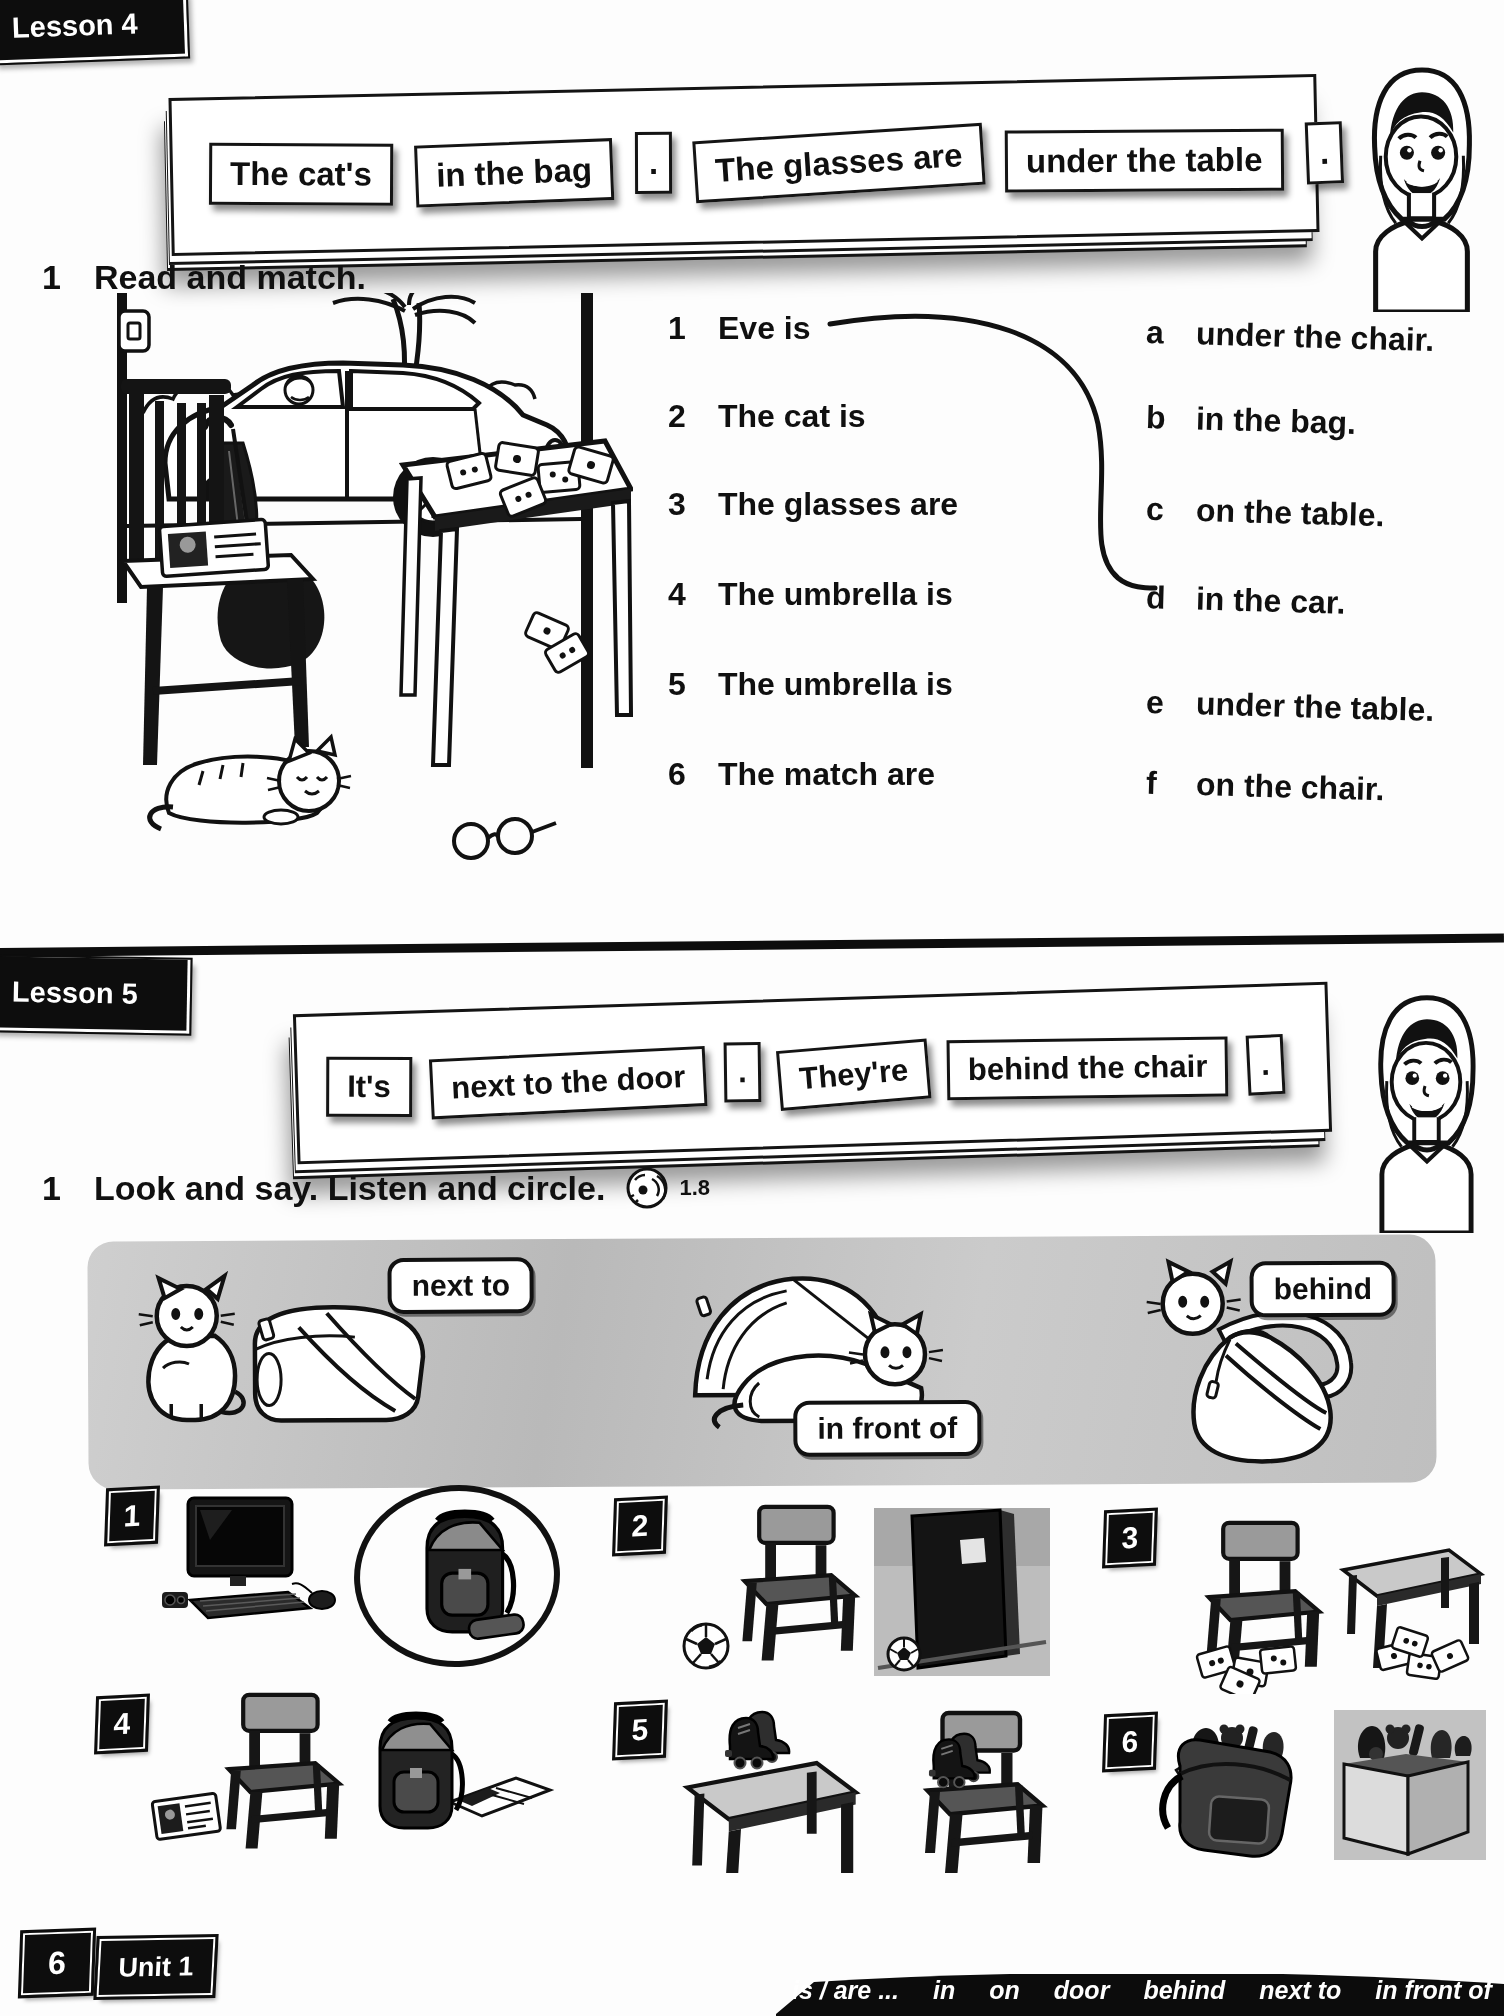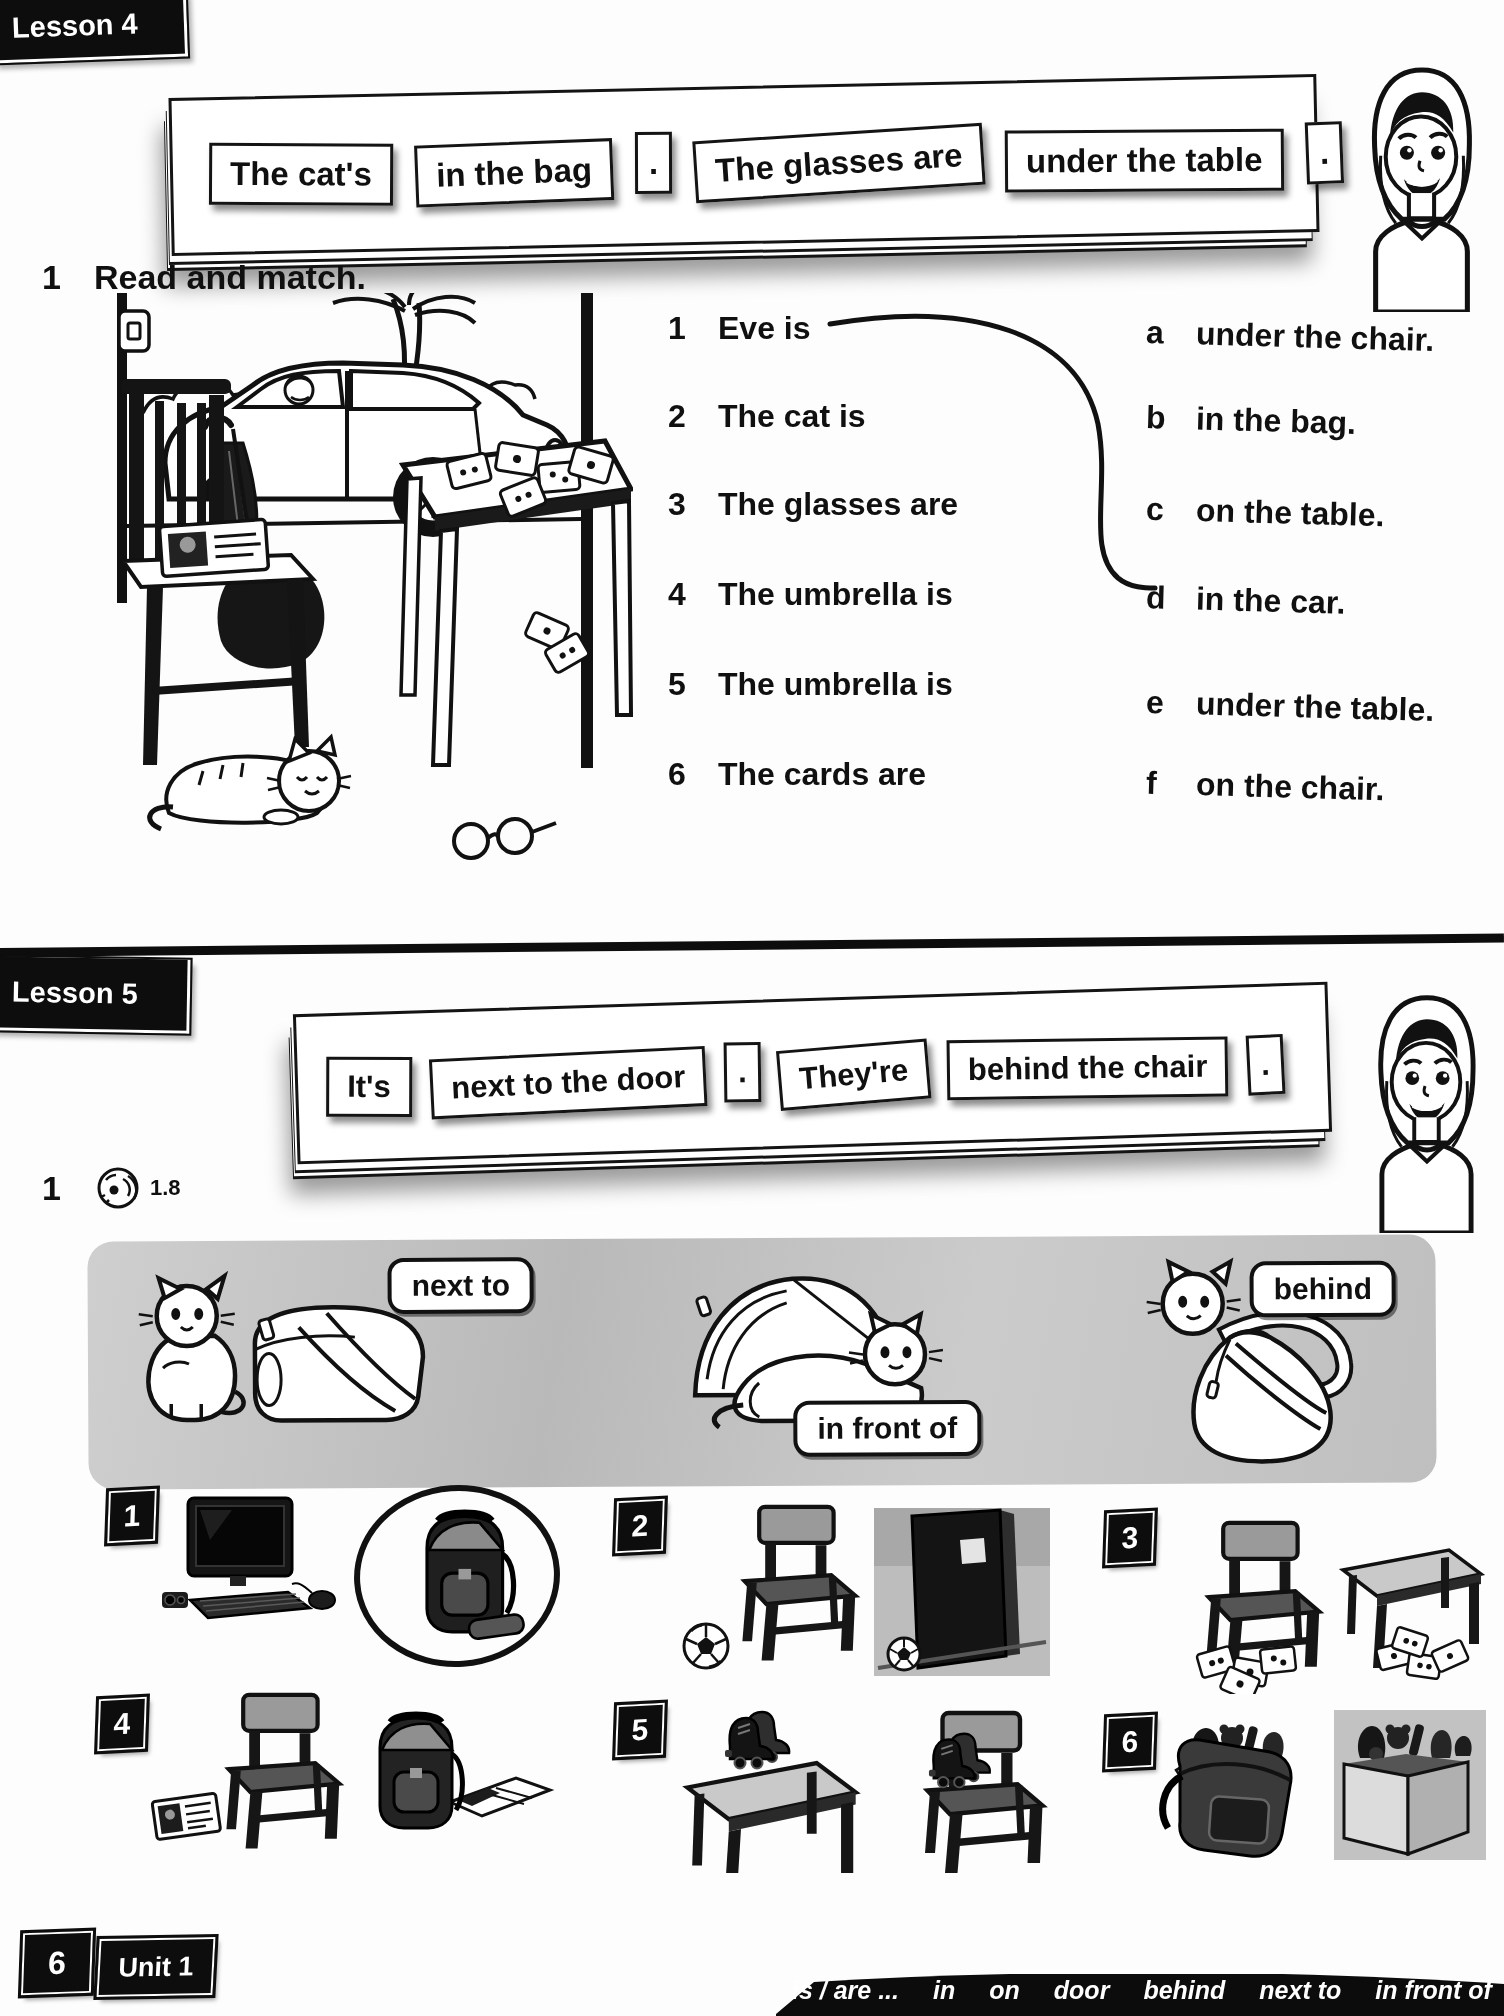--- a/index.html
+++ b/index.html
@@ -256,21 +256,21 @@
   <div class="match-row" style="left:668px; top:572px;">
       <span class="num">4</span>
       <span class="txt">The umbrella is</span>
     </div>
   <div class="match-row" style="left:668px; top:662px;">
       <span class="num">5</span>
       <span class="txt">The umbrella is</span>
     </div>
   <div class="match-row" style="left:668px; top:752px;">
       <span class="num">6</span>
-      <span class="txt">The cards are</span>
+      <span class="txt">The match are</span>
     </div>
 
   <div class="match-row ans" style="left:1146px; top:314px;">
       <span class="letter">a</span>
       <span class="txt">under the chair.</span>
     </div>
   <div class="match-row ans" style="left:1146px; top:398px;">
       <span class="letter">b</span>
       <span class="txt">in the bag.</span>
     </div>
@@ -323,20 +323,21 @@
     <path d="M74 100 C72 106 73 109 78 110" stroke="#111" stroke-width="3" fill="none"></path>
     <path d="M58 118 C66 128 86 128 94 117 C90 131 82 135 75 135 C67 135 61 128 58 118 Z" fill="#111"></path>
     <path d="M61 121 C69 126 84 126 91 120" stroke="#fff" stroke-width="2" fill="none"></path>
     <path d="M63 132 L63 157 L88 157 L88 132" fill="#fff" stroke="#111" stroke-width="4"></path>
     <path d="M30 250 L30 190 C30 174 48 164 63 160 C70 167 82 167 89 160 C104 164 121 174 121 190 L121 250 Z" fill="#fff" stroke="#111" stroke-width="5"></path>
     <path d="M60 162 L76 177 L92 162" fill="none" stroke="#111" stroke-width="4"></path>
   </svg>
 
   <div class="ex-head" style="left:42px; top:1166px;">
     <span class="num">1</span>
+    <span class="title">Look and say. Listen and circle.</span>
     <svg style="position:static; margin-left:20px;" width="44" height="44" viewBox="0 0 44 44">
       <circle cx="22" cy="22" r="19" fill="#fff" stroke="#111" stroke-width="3"></circle>
       <circle cx="18" cy="24" r="4.5" fill="#111"></circle>
       <path d="M10 14 a13 13 0 0 1 10 -5" stroke="#111" stroke-width="2.5" fill="none"></path>
       <path d="M27 13 a12 12 0 0 1 5 17 M32 10 a17 17 0 0 1 6 23" stroke="#111" stroke-width="2.5" fill="none"></path>
       <path d="M9 29 l-4 2 M13 34 l-3 3" stroke="#111" stroke-width="2.5"></path>
     </svg>
     <span style="font-size:22px; margin-left:10px;">1.8</span>
   </div>
 

